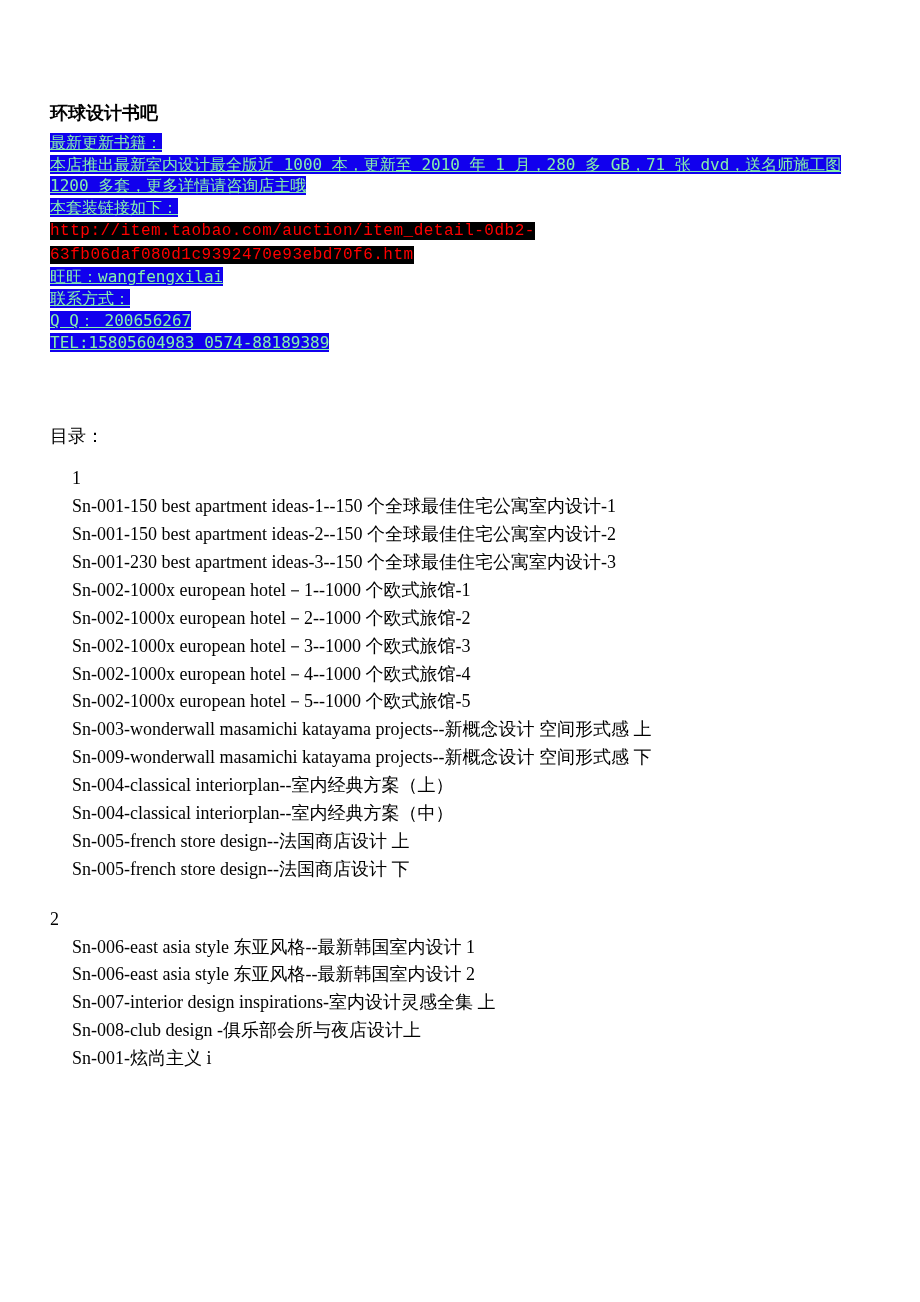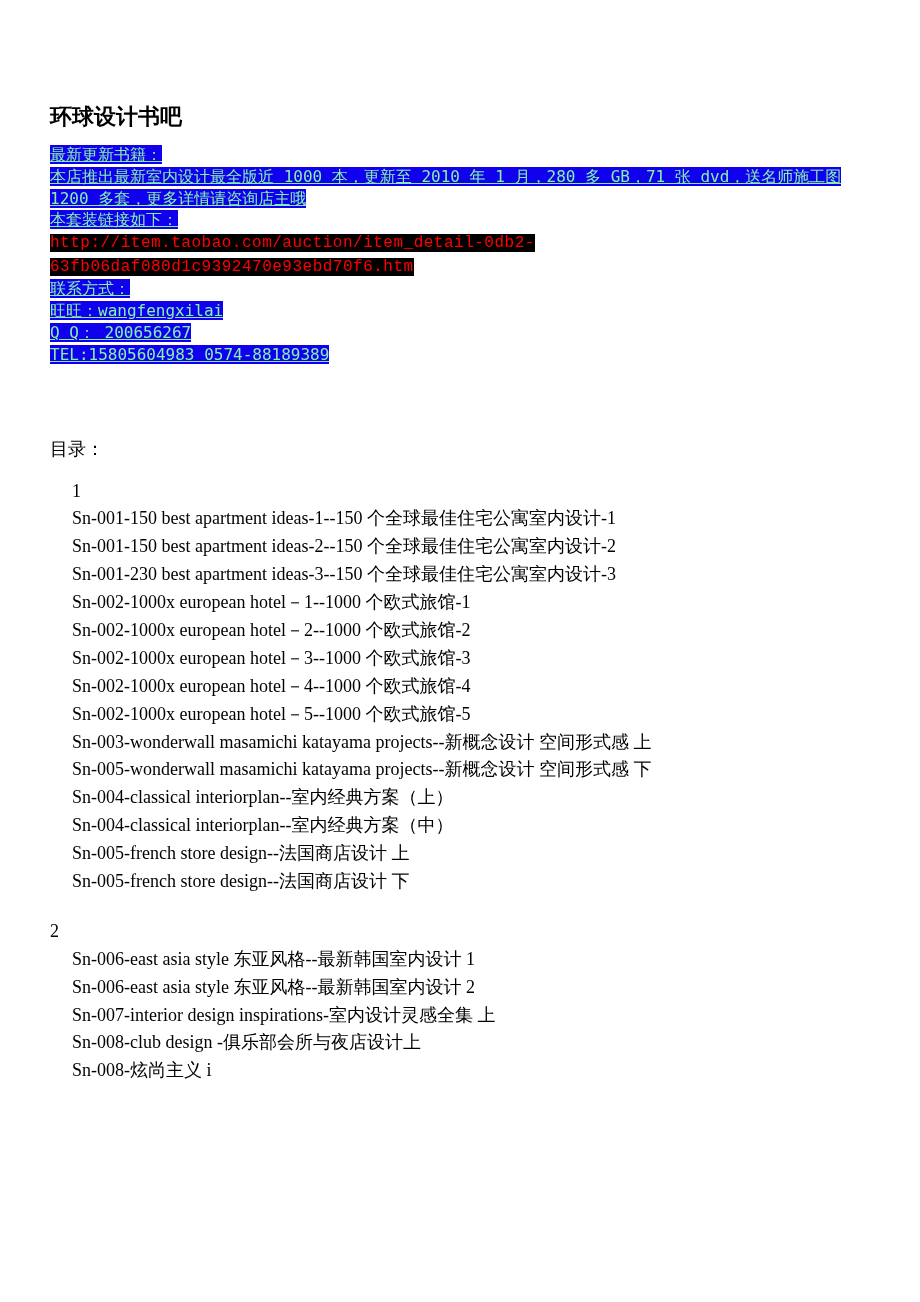--- a/index.html
+++ b/index.html
@@ -7,24 +7,24 @@
     font-size: 18px;
     line-height: 1.55;
     color: #000;
     background: #fff;
     margin: 0;
     padding: 100px 50px 50px 50px;
     width: 920px;
     box-sizing: border-box;
   }
   .title {
-    font-size: 22px;
+    font-size: 18px;
     font-weight: bold;
     font-family: "SimHei", "黑体", sans-serif;
-    margin-bottom: 10px;
+    margin-bottom: 4px;
   }
   .hl {
     background: #1100ee;
     color: #86efac;
     font-family: "SimSun", "宋体", monospace;
     text-decoration: underline;
     display: inline;
     line-height: 1.3;
   }
   .hl-url {
@@ -59,46 +59,46 @@
 </head>
 <body>
 
 <div class="title">环球设计书吧</div>
 
 <div class="promo-block">
   <div><span class="hl">最新更新书籍：</span></div>
   <div><span class="hl">本店推出最新室内设计最全版近 1000 本，更新至 2010 年 1 月，280 多 GB，71 张 dvd，送名师施工图 1200 多套，更多详情请咨询店主哦</span></div>
   <div><span class="hl">本套装链接如下：</span></div>
   <div><span class="hl-url"> http://item.taobao.com/auction/item_detail-0db2-63fb06daf080d1c9392470e93ebd70f6.htm</span></div>
+  <div><span class="hl">   旺旺：wangfengxilai</span></div>
   <div><span class="hl">联系方式：</span></div>
-  <div><span class="hl">   旺旺：wangfengxilai</span></div>
   <div><span class="hl">   Q Q： 200656267</span></div>
   <div><span class="hl">TEL:15805604983  0574-88189389</span></div>
 </div>
 
 <div class="toc-heading">目录：</div>
 
 <div class="section-num">1</div>
 <div id="section1">
     <div class="item">Sn-001-150 best apartment ideas-1--150 个全球最佳住宅公寓室内设计-1</div>
     <div class="item">Sn-001-150 best apartment ideas-2--150 个全球最佳住宅公寓室内设计-2</div>
     <div class="item">Sn-001-230 best apartment ideas-3--150 个全球最佳住宅公寓室内设计-3</div>
     <div class="item">Sn-002-1000x european hotel－1--1000 个欧式旅馆-1</div>
     <div class="item">Sn-002-1000x european hotel－2--1000 个欧式旅馆-2</div>
     <div class="item">Sn-002-1000x european hotel－3--1000 个欧式旅馆-3</div>
     <div class="item">Sn-002-1000x european hotel－4--1000 个欧式旅馆-4</div>
     <div class="item">Sn-002-1000x european hotel－5--1000 个欧式旅馆-5</div>
     <div class="item">Sn-003-wonderwall masamichi katayama projects--新概念设计  空间形式感  上</div>
-    <div class="item">Sn-005-wonderwall masamichi katayama projects--新概念设计  空间形式感  下</div>
+    <div class="item">Sn-009-wonderwall masamichi katayama projects--新概念设计  空间形式感  下</div>
     <div class="item">Sn-004-classical interiorplan--室内经典方案（上）</div>
     <div class="item">Sn-004-classical interiorplan--室内经典方案（中）</div>
     <div class="item">Sn-005-french store design--法国商店设计  上</div>
     <div class="item">Sn-005-french store design--法国商店设计  下</div>
   </div>
 
 <div class="section-num-2">2</div>
 <div id="section2">
     <div class="item">Sn-006-east asia style 东亚风格--最新韩国室内设计 1</div>
     <div class="item">Sn-006-east asia style 东亚风格--最新韩国室内设计 2</div>
     <div class="item">Sn-007-interior design inspirations-室内设计灵感全集  上</div>
     <div class="item">Sn-008-club design -俱乐部会所与夜店设计上</div>
-    <div class="item">Sn-008-炫尚主义 i</div>
+    <div class="item">Sn-001-炫尚主义 i</div>
   </div>
 
 </body></html>

